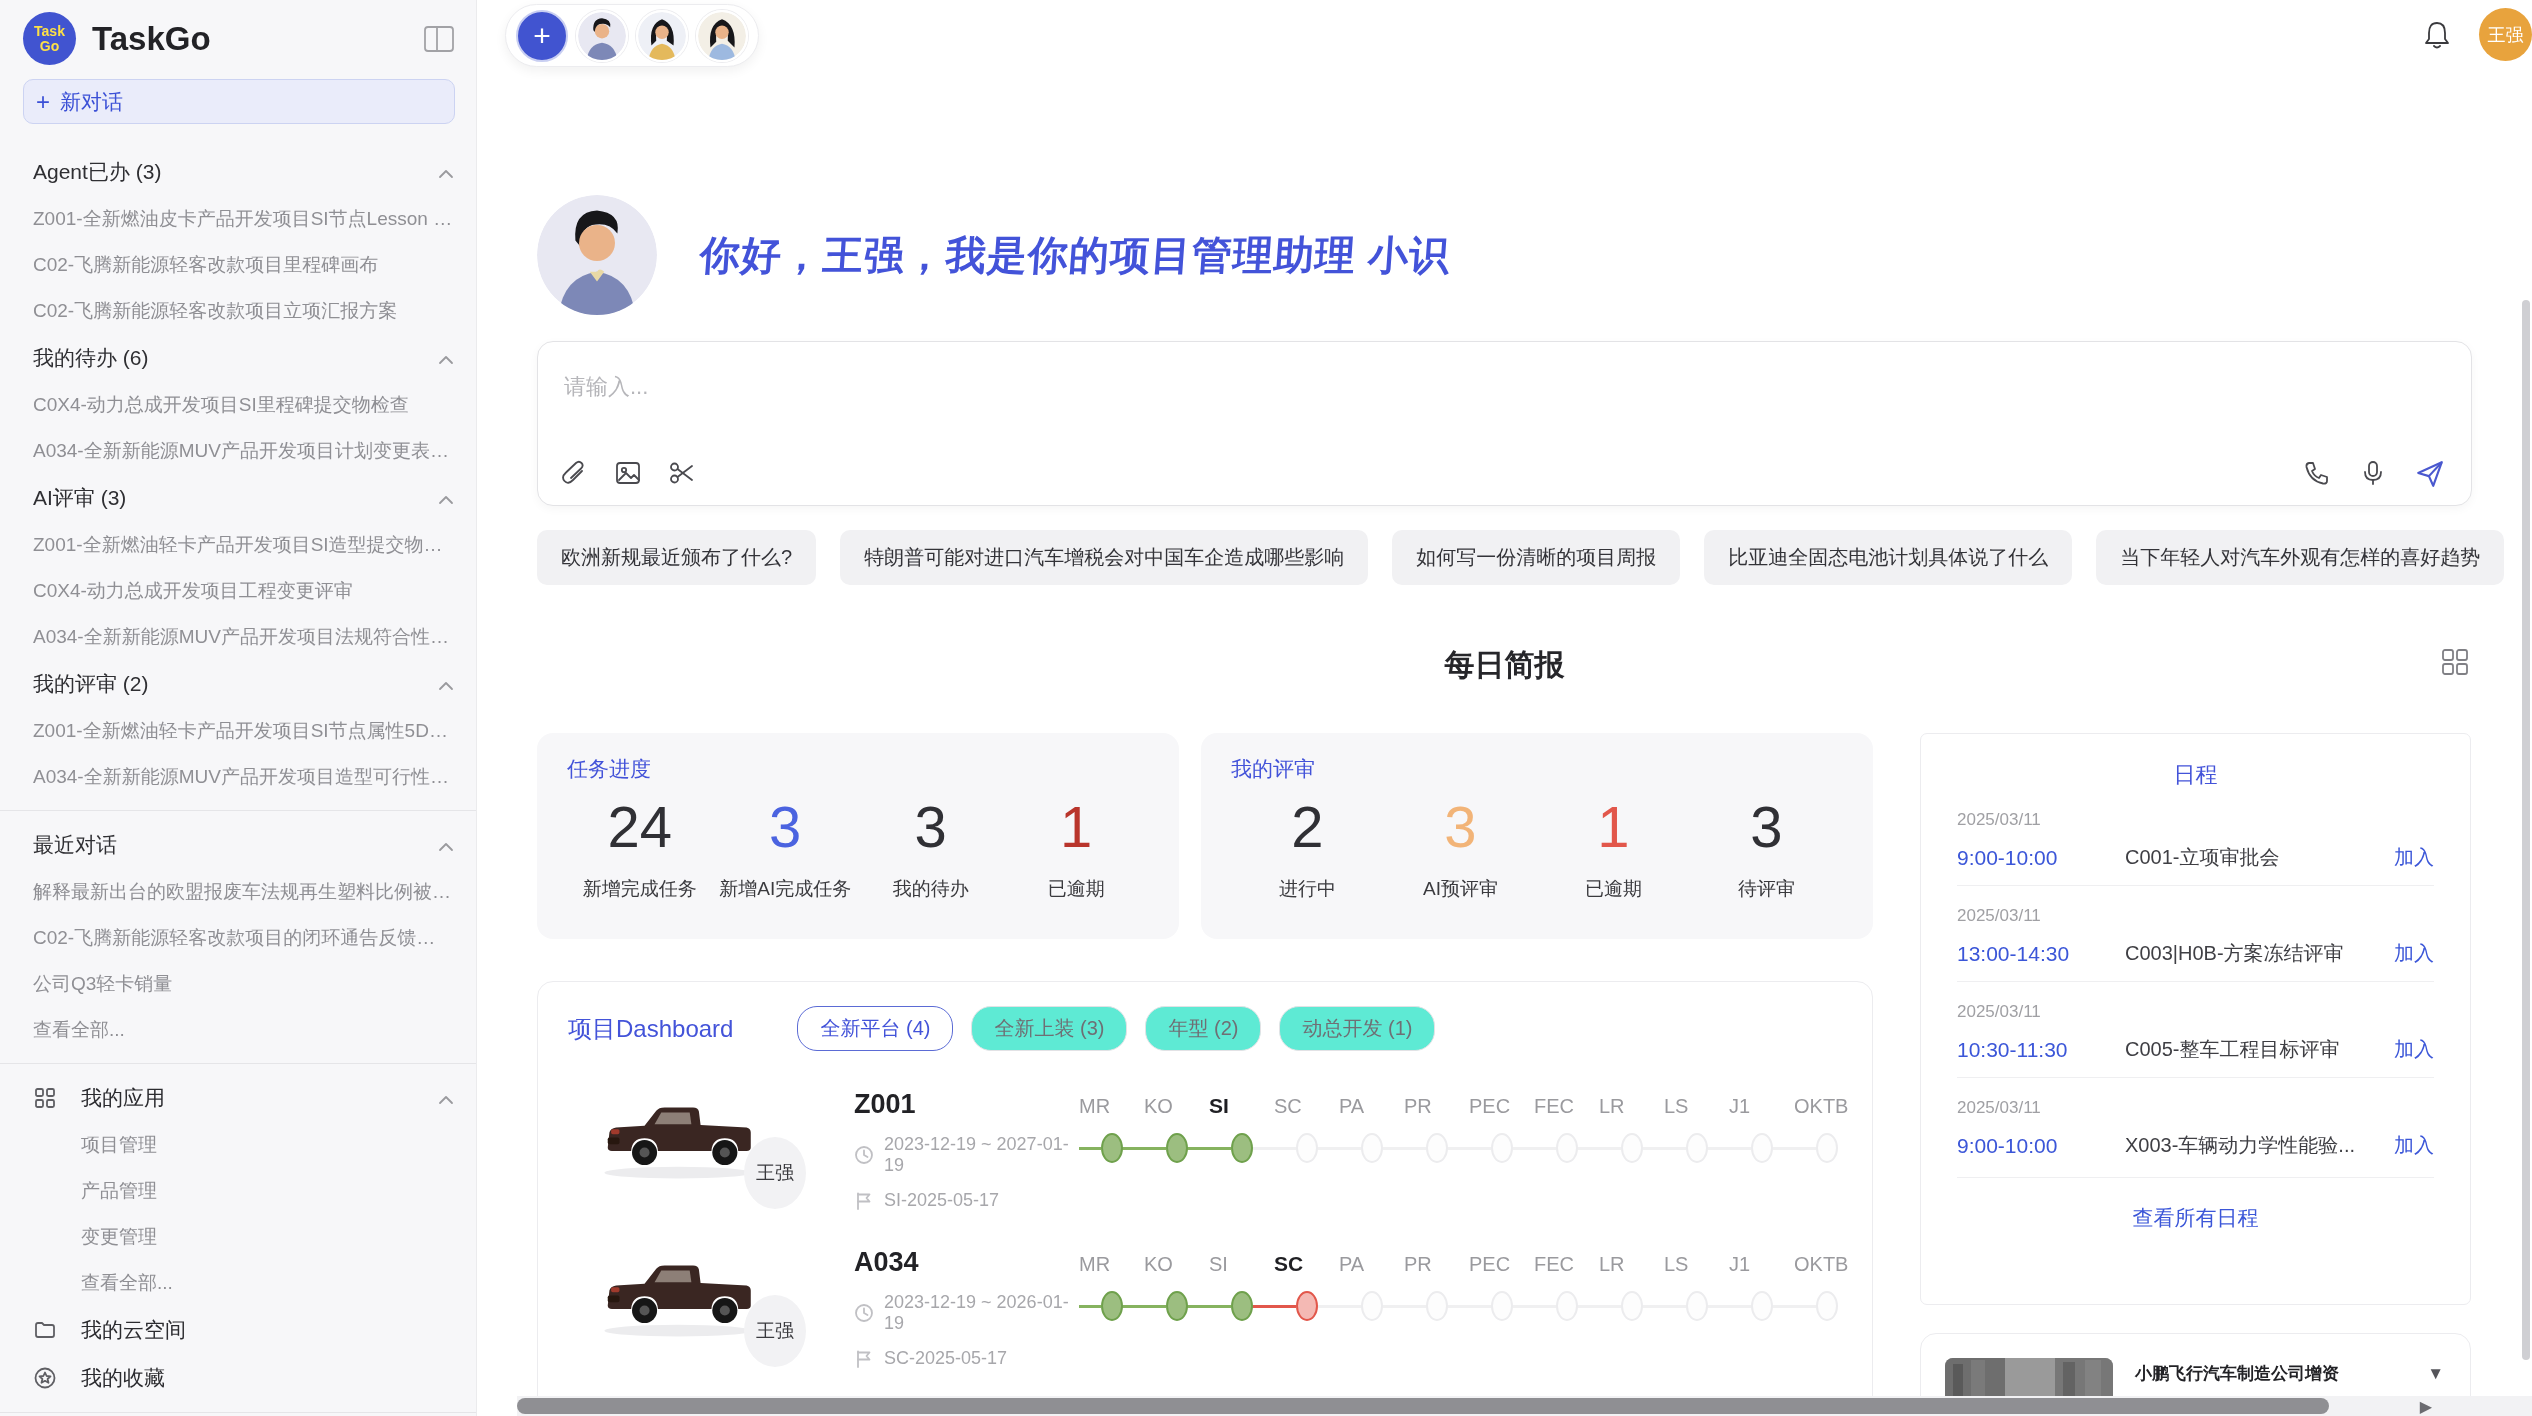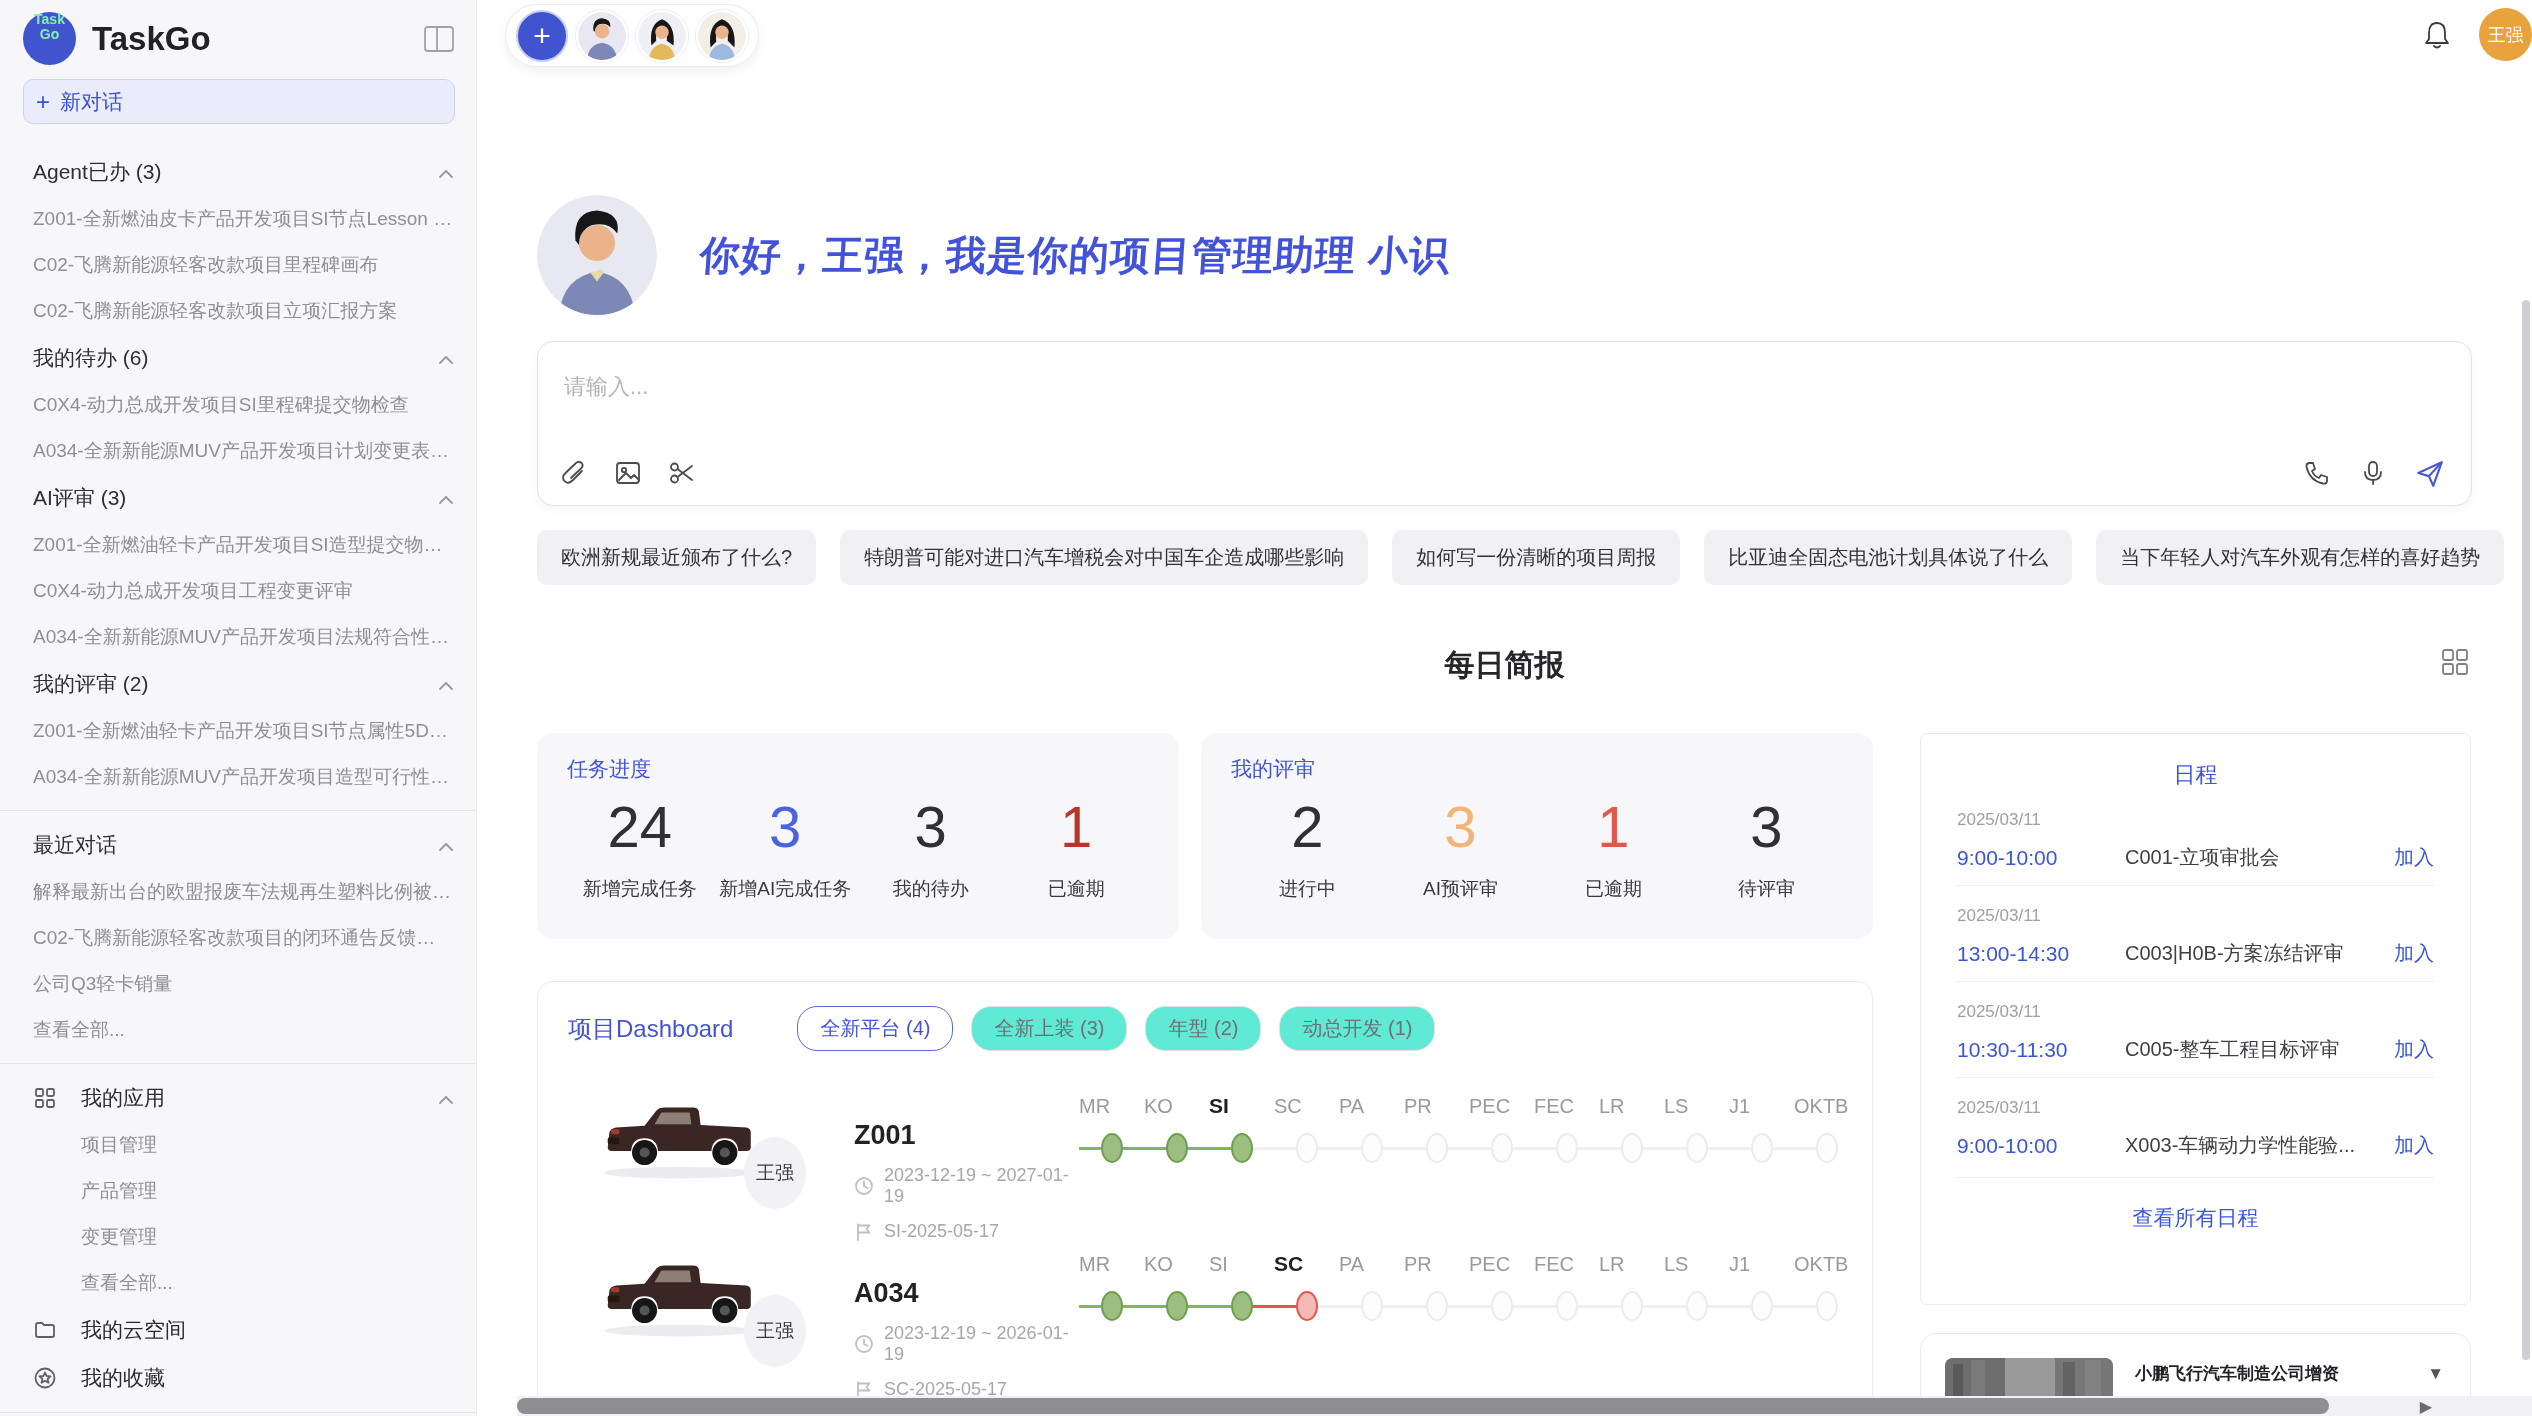--- a/index.html
+++ b/index.html
@@ -4,22 +4,22 @@
 <style>
   * { margin:0; padding:0; box-sizing:border-box; }
   html,body { width:2532px; height:1416px; overflow:hidden; background:#fff;
     font-family:"Liberation Sans","DejaVu Sans",sans-serif; }
   .page { width:2532px; height:1416px; display:flex; position:relative; overflow:hidden; }
 
   
   .sidebar { width:477px; height:100%; background:#f7f7f9; border-right:1px solid #ebebed;
     flex-shrink:0; padding:0 0 0 0; position:relative; }
   .sb-header { display:flex; align-items:center; padding:12px 20px 8px 23px; }
-  .logo { width:53px; height:53px; border-radius:50%; background:#4154d0; color:#86efac;
-    display:flex; flex-direction:column; align-items:center; justify-content:flex-start;
+  .logo { width:53px; height:53px; border-radius:50%; background:#4154d0; color:#fde047;
+    display:flex; flex-direction:column; align-items:center; justify-content:center;
     font-size:14px; line-height:15px; font-weight:600; flex-shrink:0; }
   .app-title { font-size:33px; font-weight:700; color:#222226; margin-left:16px; flex:1; }
   .collapse-btn { width:34px; height:30px; cursor:pointer; color:#a2a2a6; }
   .new-chat { display:flex; align-items:center; margin:6px 22px 14px 23px; width:432px; height:45px;
     background:#eaecfa; border:1px solid #ccd3f2; border-radius:10px; cursor:pointer;
     font-size:21px; color:#3b50d6; padding-left:12px; }
   .new-chat .plus { font-size:24px; margin-right:10px; font-weight:400; }
   .sb-scroll { padding:10px 0 0 0; }
   .sb-section-header { display:flex; align-items:center; padding:10px 22px 10px 33px;
     font-size:21px; color:#2f2f33; cursor:pointer; }
@@ -90,21 +90,21 @@
   .filter { border-radius:20px; padding:8px 22px; font-size:20px; cursor:pointer;
     border:1px solid #e2e2e5; color:#6f6f74; background:#5eead4; white-space:nowrap; }
   .filter.active { border:1px solid #5b6bd5; color:#4353d9; background:#fff; }
 
   .proj-row { display:flex; margin-top:38px; height:120px; position:relative; cursor:pointer; }
   .truck-wrap { width:168px; height:92px; margin-left:26px; position:relative; flex-shrink:0; }
   .truck-wrap svg { width:168px; height:92px; }
   .owner-badge { position:absolute; right:-44px; bottom:-28px; width:62px; height:72px;
     background:#f2f2f4; border-radius:50%; display:flex; align-items:center; justify-content:center;
     font-size:19px; color:#3a3a3e; }
-  .proj-info { margin-left:92px; width:225px; flex-shrink:0;margin-top:31px; }
+  .proj-info { margin-left:92px; width:225px; flex-shrink:0; }
   .proj-code { font-size:27px; font-weight:700; color:#222226; }
   .proj-meta { display:flex; align-items:center; gap:10px; margin-top:14px; font-size:18px; color:#a7a7ab; }
   .proj-meta .mic { width:20px; height:20px; color:#c0c0c4; }
   .milestones { display:flex; margin-top:2px; }
   .station { width:65px; text-align:left; }
   .st-label { font-size:20px; color:#9a9a9e; height:30px; line-height:30px; }
   .st-label.cur { font-size:21px; color:#1f1f23; font-weight:700; }
   .st-dot-row { position:relative; height:40px; margin-top:8px; }
   .seg { position:absolute; top:18px; height:3px; }
   .seg.l { left:0; width:22px; } .seg.r { right:0; width:22px; }

